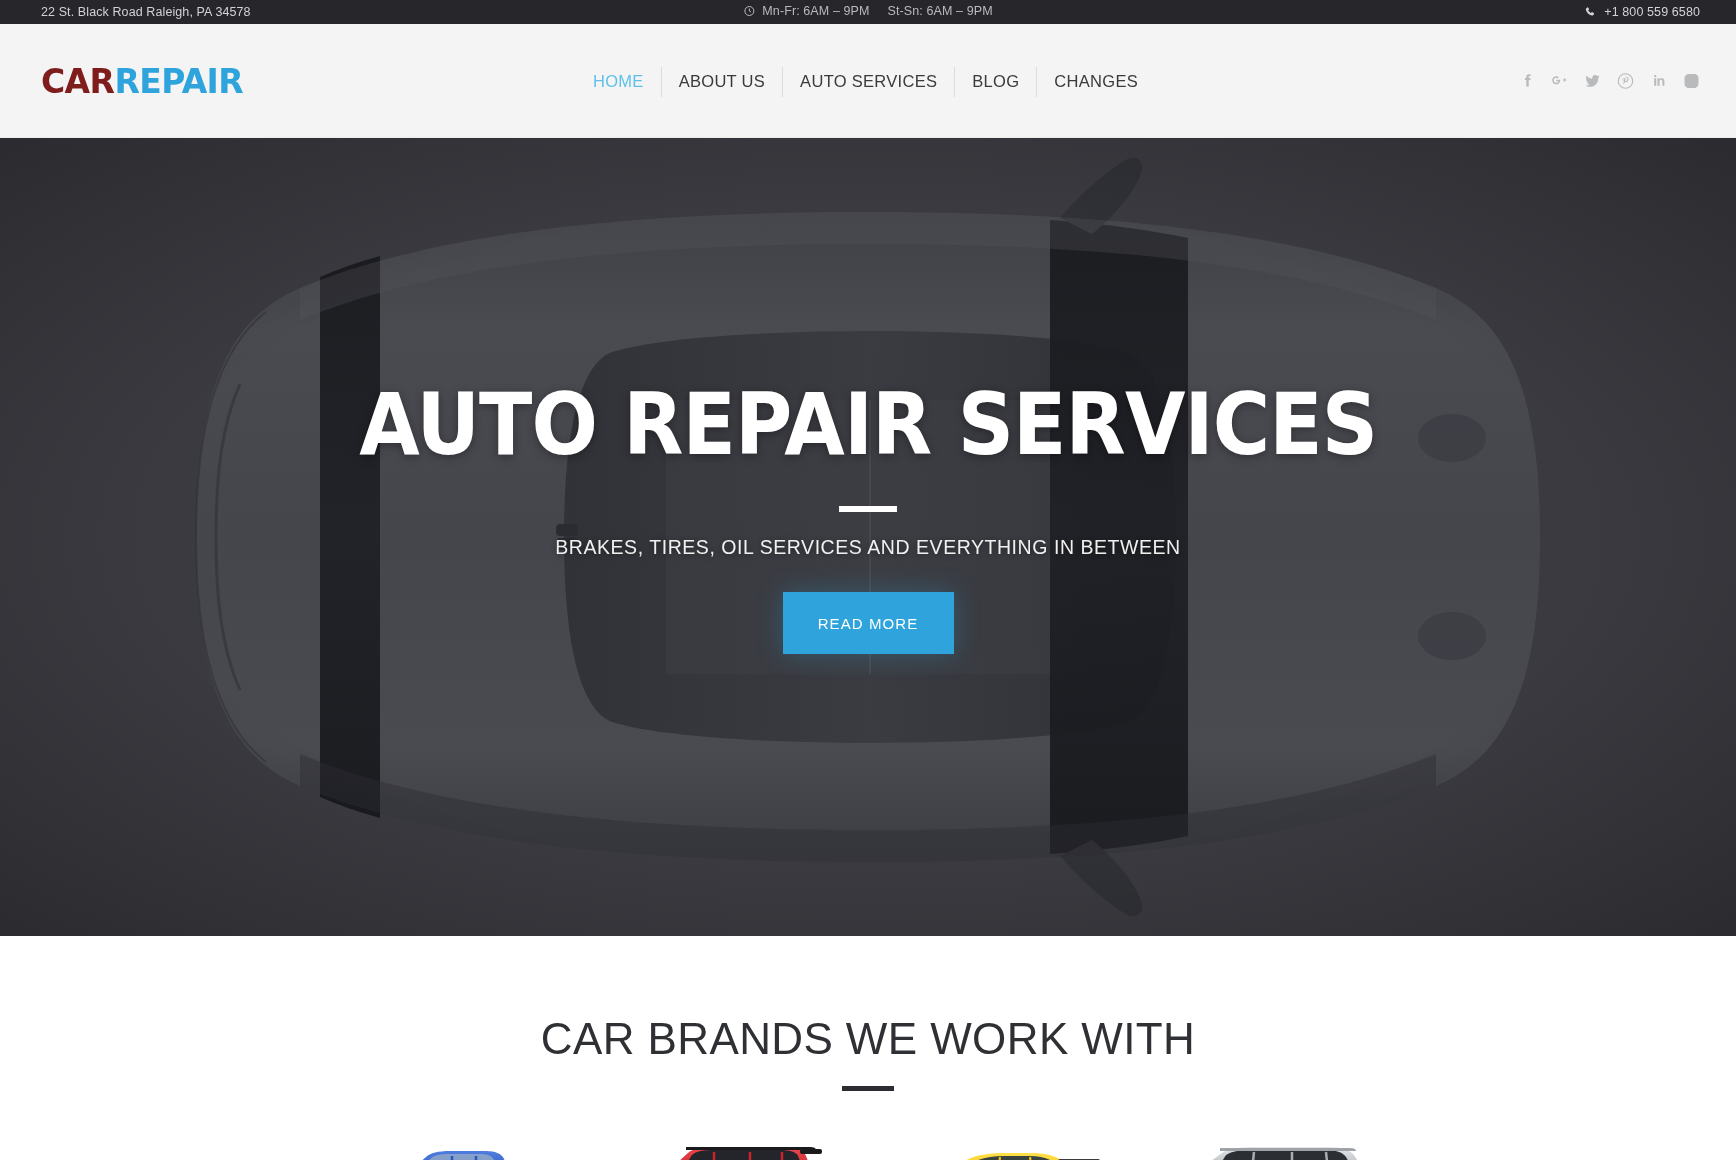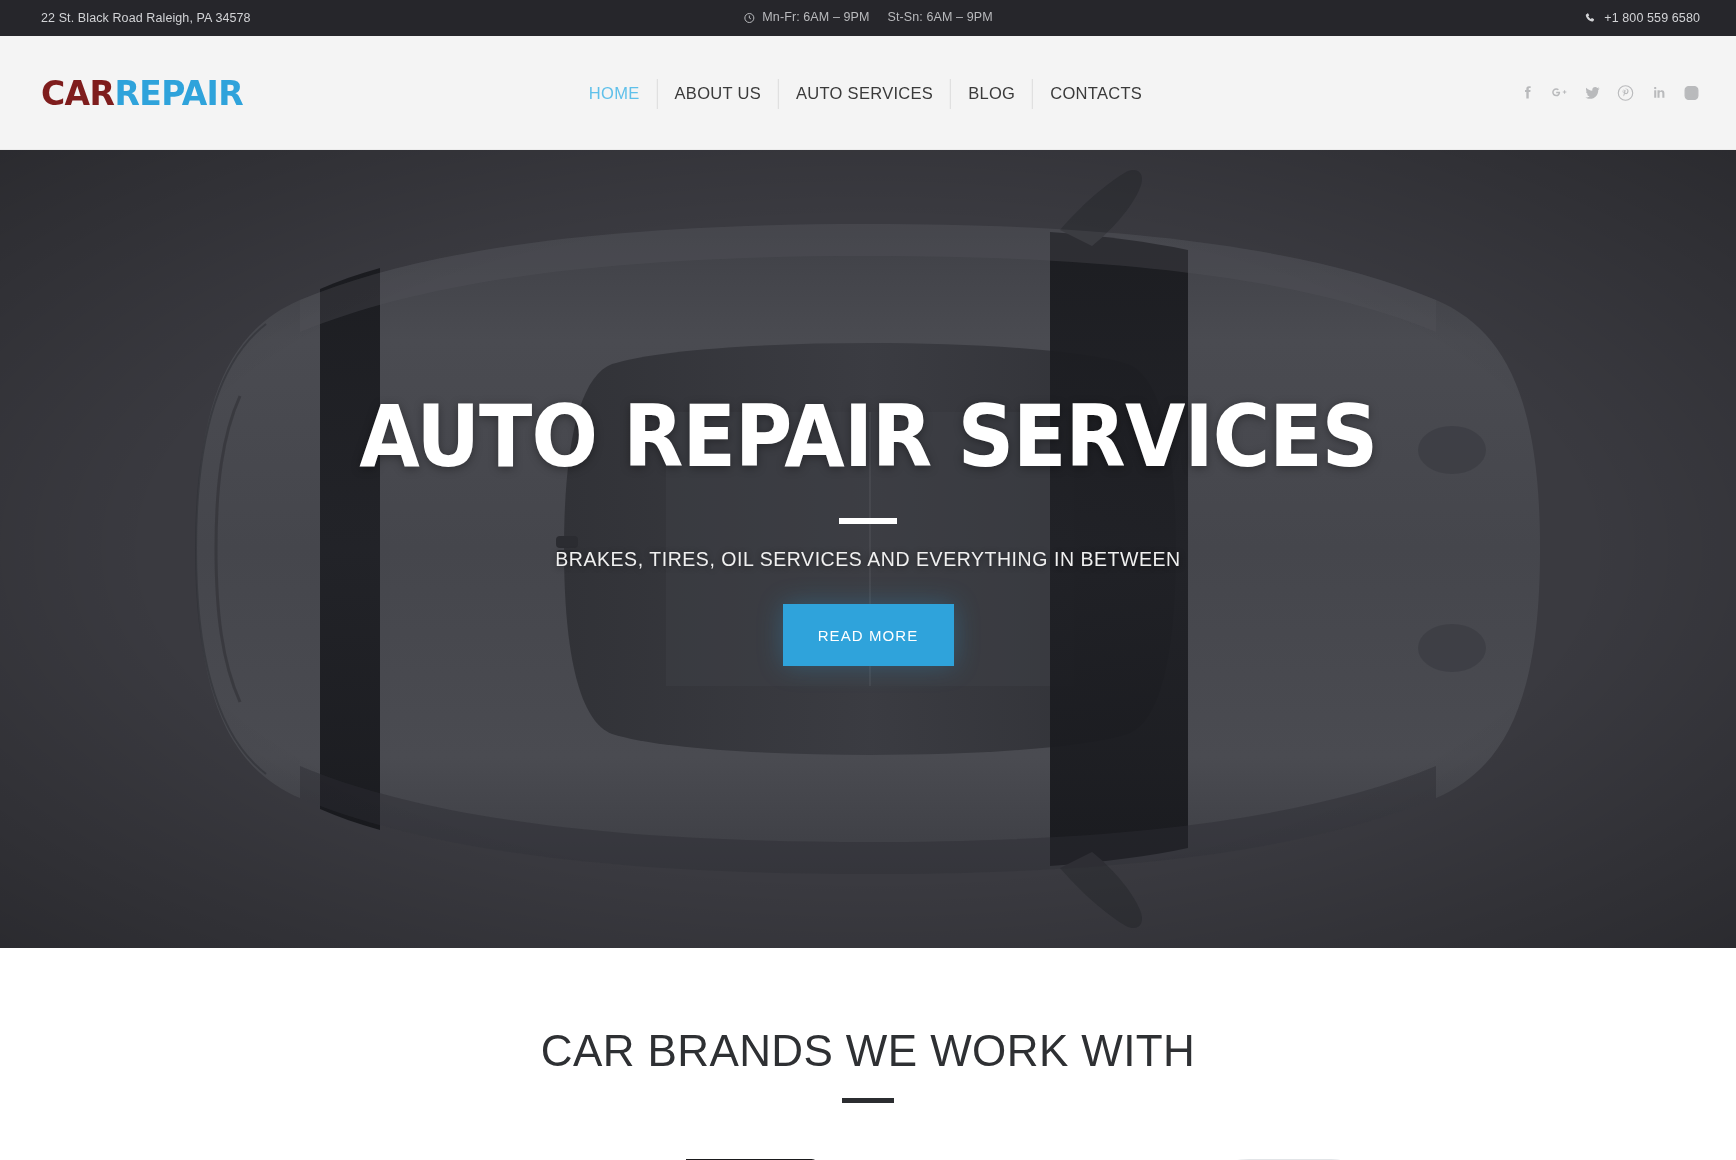--- a/index.html
+++ b/index.html
@@ -8,21 +8,21 @@
     width:1736px;
     height:1160px;
     overflow:hidden;
     background:#ffffff;
     font-family:"Liberation Sans", sans-serif;
     -webkit-font-smoothing:antialiased;
   }
 
   
   .topbar {
-    height:36px;
+    height:24px;
     background:#26262b;
     color:#c8c9cc;
     display:flex;
     align-items:center;
     position:relative;
     font-size:12.5px;
     letter-spacing:.1px;
   }
   .topbar-left {
     position:absolute;
@@ -32,21 +32,21 @@
     white-space:nowrap;
     color:#d2d3d6;
   }
   .topbar-center {
     position:absolute;
     left:50%;
     transform:translateX(-50%);
     top:50%;
     margin-top:-8px;
     display:flex;
-    align-items:flex-end;
+    align-items:center;
     gap:7px;
     white-space:nowrap;
     color:#b9babd;
   }
   .topbar-center .hrs2 { margin-left:11px; }
   .topbar-right {
     position:absolute;
     right:36px;
     top:50%;
     transform:translateY(-50%);
@@ -257,21 +257,21 @@
 <div class="header">
   <div class="logo">
     <span class="car">CAR</span><span class="repair">REPAIR</span>
   </div>
 
   <nav class="nav">
     <div class="nav-item active">HOME</div>
     <div class="nav-item">ABOUT US</div>
     <div class="nav-item">AUTO SERVICES</div>
     <div class="nav-item">BLOG</div>
-    <div class="nav-item">CONTACTS</div>
+    <div class="nav-item">CHANGES</div>
   </nav>
 
   <div class="social">
     <span class="sicon">
       <svg width="16" height="16" viewBox="0 0 24 24">
           <path d="M14.6 8.3V6.6c0-.8.2-1.2 1.4-1.2h1.5V2.6h-2.5c-3 0-4 1.4-4 3.8v1.9H9v2.8h2v10h3.6v-10h2.4l.3-2.8h-2.7z"></path>
         </svg>
     </span>
     <span class="sicon">
       <svg width="18" height="16" viewBox="0 0 28 24">

